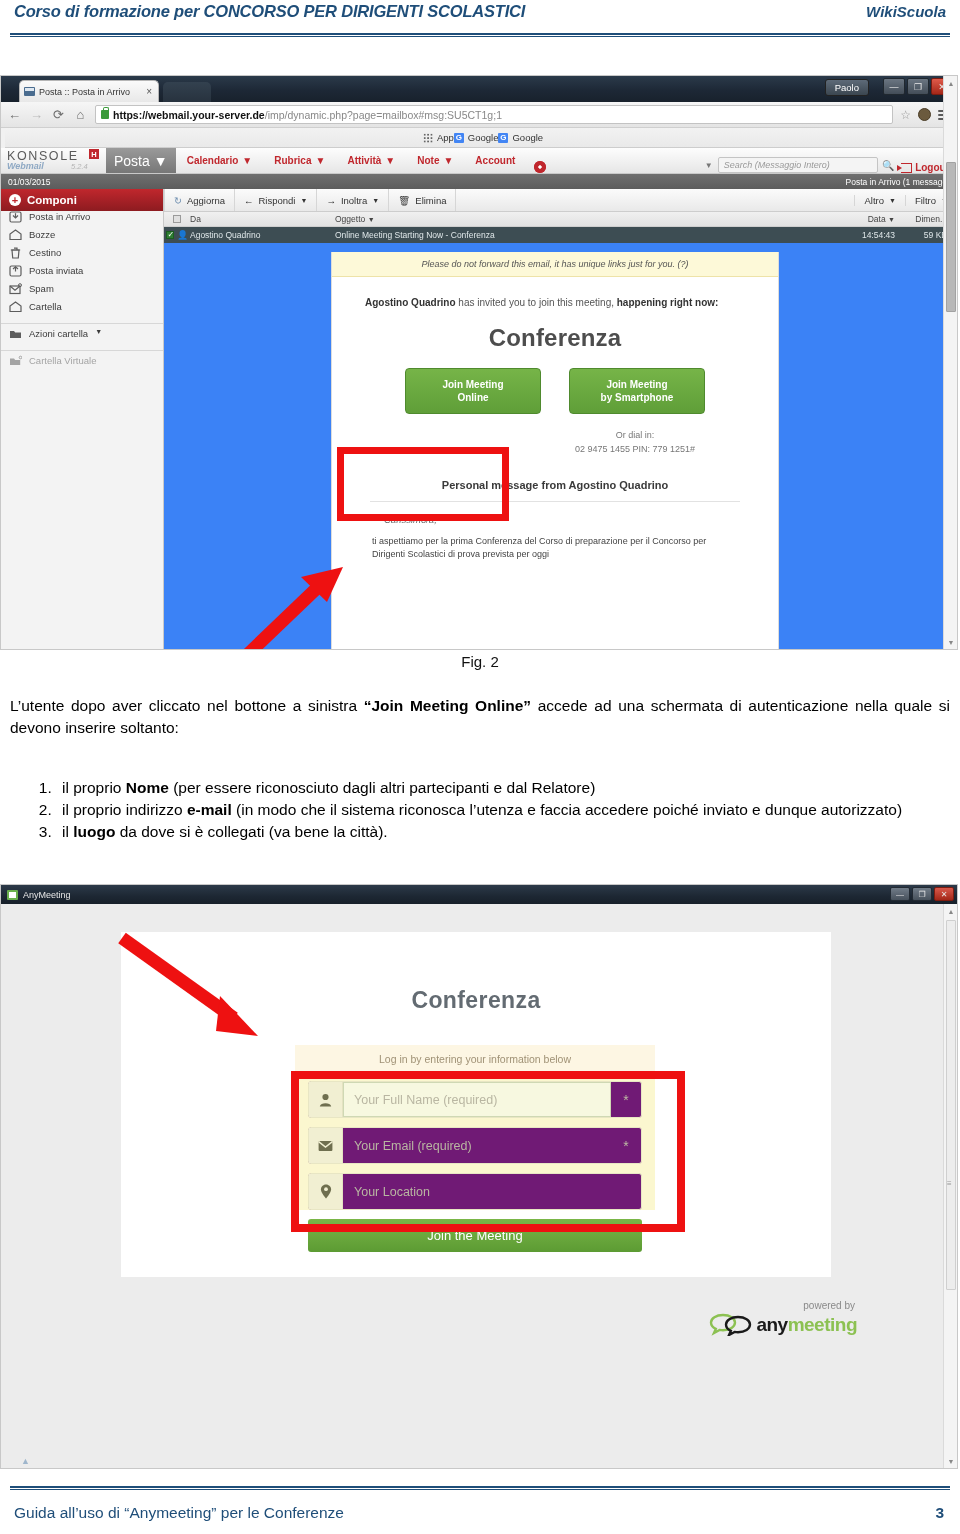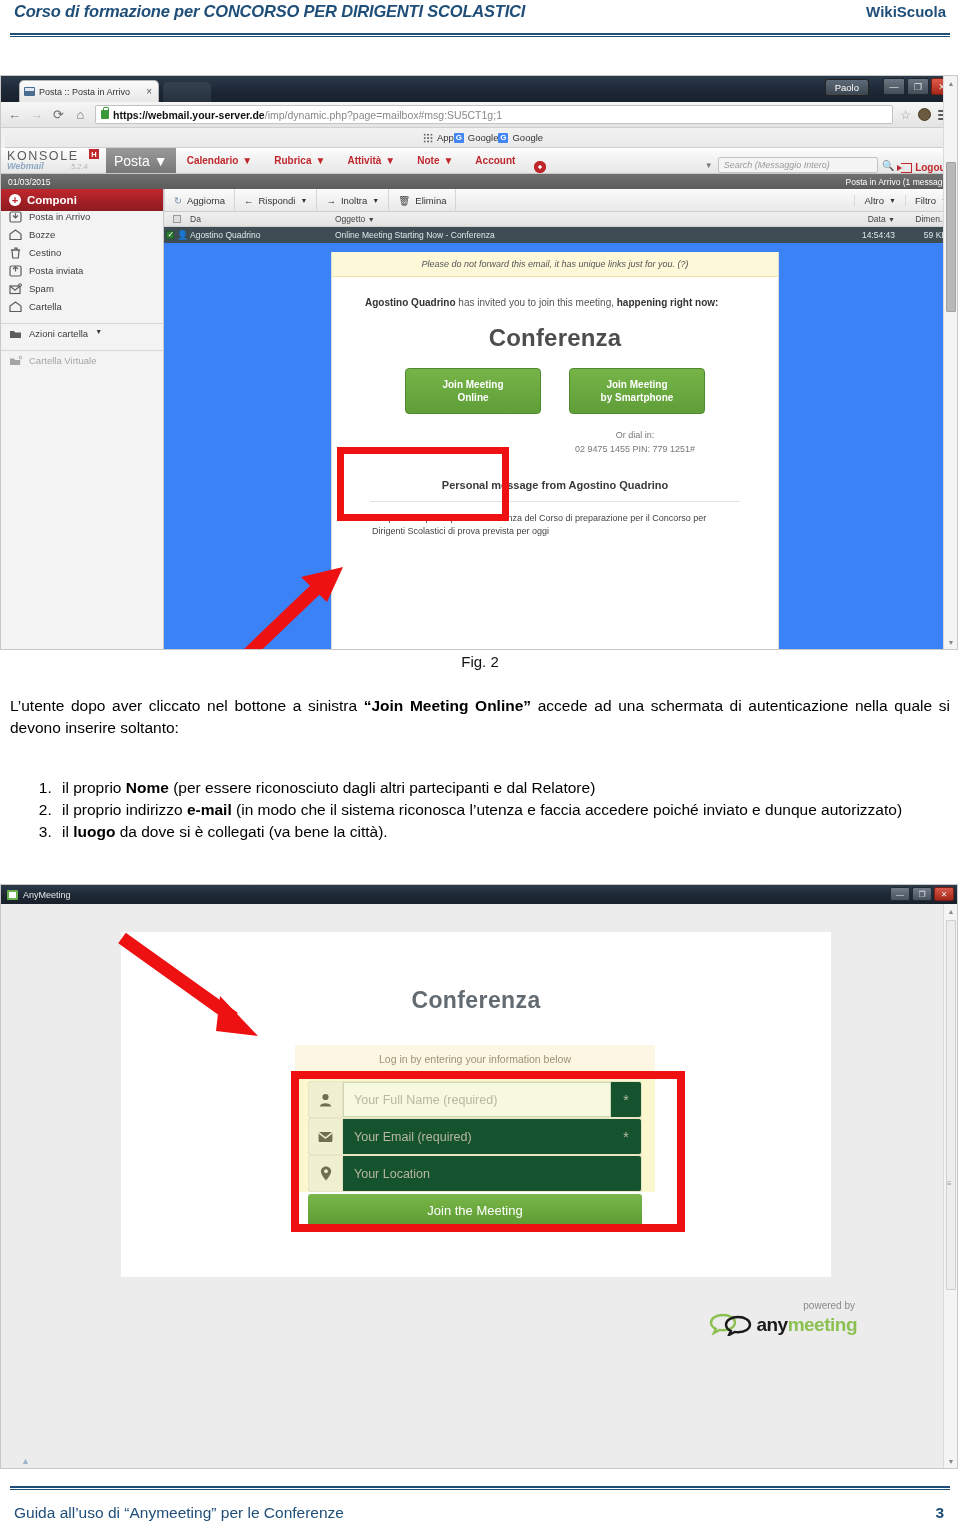--- a/index.html
+++ b/index.html
@@ -16,21 +16,21 @@
   .doc-header {
     position:absolute; left:0; top:0; width:960px; height:44px;
   }
   .doc-header-title {
     position:absolute; left:14px; top:2px;
     font-style:italic; font-weight:bold; font-size:16.5px;
     color:#1F4E79; letter-spacing:-0.2px; white-space:nowrap;
   }
   .doc-header-right {
     position:absolute; right:14px; top:3px;
-    font-weight:bold; font-size:15px; color:#1F4E79;
+    font-style:italic; font-weight:bold; font-size:15px; color:#1F4E79;
   }
   .doc-header-rule {
     position:absolute; left:10px; top:33px; width:940px; height:0;
     border-top:2px solid #1F4E79; border-bottom:1px solid #1F4E79;
     height:4px;
   }
 
   
   .fig1 {
     position:absolute; left:0; top:75px; width:958px; height:575px;
@@ -367,22 +367,22 @@
   }
   .am-form{
     position:absolute;left:174px;top:113px;width:360px;
   }
   .am-loginbar{
     background:#fdf6e3;height:27px;display:flex;align-items:center;justify-content:center;
     font-size:10.5px;color:#a09276;
   }
   .am-fields{background:#fbf7cf;padding:9px 13px 0;}
   .am-field{
-    height:37px;background:#14532d;border:1px solid #e8e6c4;border-radius:3px;
-    display:flex;align-items:center;
+    height:37px;background:#701a75;border:1px solid #e8e6c4;border-radius:3px;
+    display:flex;align-items:center;margin-bottom:9px;
   }
   .am-ficon{
     width:34px;height:100%;background:#f1efd2;border-right:1px solid #e4e2c2;
     display:flex;align-items:center;justify-content:center;color:#7a7a5a;
   }
   .am-finput{
     flex:1 1 auto;height:100%;display:flex;align-items:center;padding-left:11px;
     font-size:12.5px;color:#b9b6a2;
   }
   .am-field.focused .am-finput{background:#f7f8e0;box-shadow:inset 0 0 0 1px #cfd8b4;}
@@ -701,20 +701,21 @@
           <div class="join-btn">
             <span><span>Join Meeting</span><br><span>by Smartphone</span></span>
           </div>
         </div>
         <div class="dialin">
           <div>Or dial in:</div>
           <div>02 9475 1455 PIN: 779 1251#</div>
         </div>
         <div class="pmsg-title">Personal message from Agostino Quadrino</div>
         <div class="pmsg-rule"></div>
+        <div class="pmsg-greet">Carissimo/a,</div>
         <div class="pmsg-body">ti aspettiamo per la prima Conferenza del Corso di preparazione per il Concorso per Dirigenti Scolastici di prova prevista per oggi</div>
 
         <div class="hl-box"></div>
       </div>
     </div>
   </div>
 
   <svg class="arrow1" viewBox="0 0 110 100">
     <path d="M6 96 L78 27" stroke="#ee1111" stroke-width="13" stroke-linecap="butt"></path>
     <path d="M104 6 L62 16 L88 41 Z" fill="#ee1111"></path>

